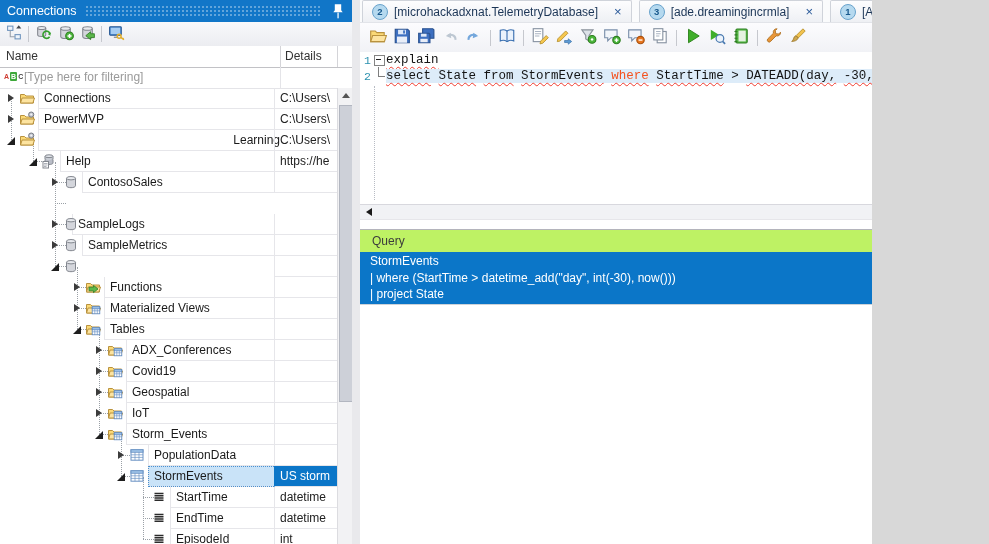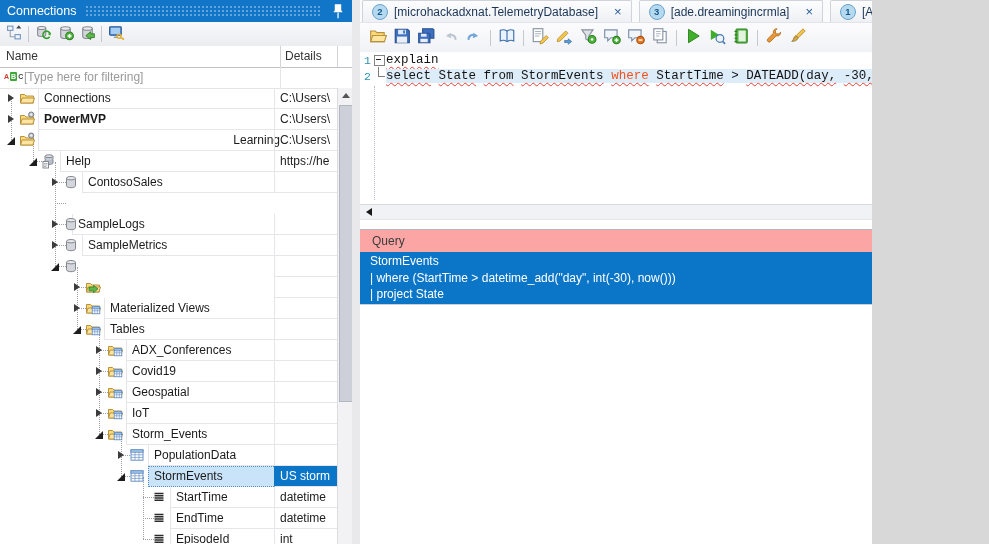--- a/index.html
+++ b/index.html
@@ -82,21 +82,21 @@
   .code{font-family:"Liberation Mono",monospace;font-size:12.5px;white-space:pre;color:#141414;}
   .code.hl{background:#ddecf9;}
   .tok{white-space:pre;}
   .sq{text-decoration:underline;text-decoration-style:wavy;text-decoration-color:#f03b2e;
       text-decoration-thickness:1px;text-underline-offset:3px;}
   .kw{color:#f4511e;}
   #hscroll{position:absolute;left:0;top:204px;right:0;height:14px;background:#f1f2f5;
      border-top:1px solid #d8d8de;border-bottom:1px solid #e6e6ea;cursor:pointer;}
   #hscroll .larr{position:absolute;left:6px;top:3px;width:0;height:0;
      border-top:4px solid transparent;border-bottom:4px solid transparent;border-right:6px solid #1a1a1a;}
-  #rgrid-header{position:absolute;left:0;top:229px;right:0;height:22px;background:#fca5a5;
+  #rgrid-header{position:absolute;left:0;top:229px;right:0;height:22px;background:#bef264;
      border-top:1px solid #b4b4bc;border-bottom:1px solid #0c4a6e;}
   #rgrid-header .qh{position:absolute;left:12px;top:4px;color:#3c3c3c;}
   #rgrid-divider{position:absolute;left:596px;top:229px;bottom:0;width:1px;background:#d8d8e0;}
   #qcell{position:absolute;left:0;top:252px;width:596px;height:51px;background:#0b76c8;color:#fff;
      padding-top:1px;cursor:pointer;border-bottom:1px solid #cdd2d8;}
   #qcell .ql{padding-left:10px;line-height:16.5px;white-space:nowrap;overflow:hidden;}
 </style>
 </head>
 <body>
 
@@ -183,21 +183,21 @@
           <div class="dcell"><span>C:\Users\</span></div>
         </div>
         <div class="trow" style="top: 21px;">
           <span class="expander collapsed" style="left: 6px;"></span>
           <span class="treeicon" style="left: 19px;"><svg viewBox="0 0 16 16">
               <path d="M1.5 13V4.5h4L7 6h7.5v7z" fill="#fbd976" stroke="#b9923e"></path>
               <path d="M1.5 13l1.6-5h12.4l-1.6 5z" fill="#fde4a0" stroke="#b9923e"></path>
               <circle cx="12.2" cy="3.6" r="2.6" fill="#c3c7cf" stroke="#777b84"></circle>
               <circle cx="12.2" cy="3.6" r="1" fill="#f2f3f6"></circle>
             </svg></span>
-          <div class="ncell" style="left: 38px; font-weight: bold;"><span>PowerMVP</span></div>
+          <div class="ncell" style="left: 38px;"><span>PowerMVP</span></div>
           <div class="dcell"><span>C:\Users\</span></div>
         </div>
         <div class="trow" style="top: 42px;">
           <span class="expander expanded" style="left: 6px;"></span>
           <span class="treeicon" style="left: 19px;"><svg viewBox="0 0 16 16">
               <path d="M1.5 13V4.5h4L7 6h7.5v7z" fill="#fbd976" stroke="#b9923e"></path>
               <path d="M1.5 13l1.6-5h12.4l-1.6 5z" fill="#fde4a0" stroke="#b9923e"></path>
               <circle cx="12.2" cy="3.6" r="2.6" fill="#c3c7cf" stroke="#777b84"></circle>
               <circle cx="12.2" cy="3.6" r="1" fill="#f2f3f6"></circle>
             </svg></span>
@@ -251,20 +251,21 @@
             </svg></span>
           <div class="dcell"><span></span></div>
         </div>
         <div class="trow" style="top: 189px;">
           <span class="expander collapsed" style="left: 72px;"></span>
           <span class="treeicon" style="left: 85px;"><svg viewBox="0 0 16 16">
               <path d="M1.5 13V4.5h4L7 6h7.5v7z" fill="#fbd976" stroke="#b9923e"></path>
               <path d="M1.5 13l1.6-5h12.4l-1.6 5z" fill="#fde4a0" stroke="#b9923e"></path>
               <path d="M4 8.2h4.5V6.4L13 10l-4.5 3.6v-1.8H4z" fill="#5cb84c" stroke="#2e7d22" stroke-width=".8"></path>
             </svg></span>
+          <div class="ncell" style="left: 104px;"><span>Functions</span></div>
           <div class="dcell"><span></span></div>
         </div>
         <div class="trow" style="top: 210px;">
           <span class="expander collapsed" style="left: 72px;"></span>
           <span class="treeicon" style="left: 85px;"><svg viewBox="0 0 16 16">
               <path d="M1.5 13V4.5h4L7 6h7.5v7z" fill="#fbd976" stroke="#b9923e"></path>
               <path d="M1.5 13l1.6-5h12.4l-1.6 5z" fill="#fde4a0" stroke="#b9923e"></path>
               <rect x="7.2" y="6.8" width="7.6" height="7" fill="#fff" stroke="#5a86c0" stroke-width=".8"></rect>
               <rect x="7.2" y="6.8" width="7.6" height="2" fill="#a9cdf0" stroke="#5a86c0" stroke-width=".8"></rect>
               <path d="M7.2 10.8h7.6M9.8 8.8v5M12.3 8.8v5" stroke="#5a86c0" stroke-width=".6"></path>

